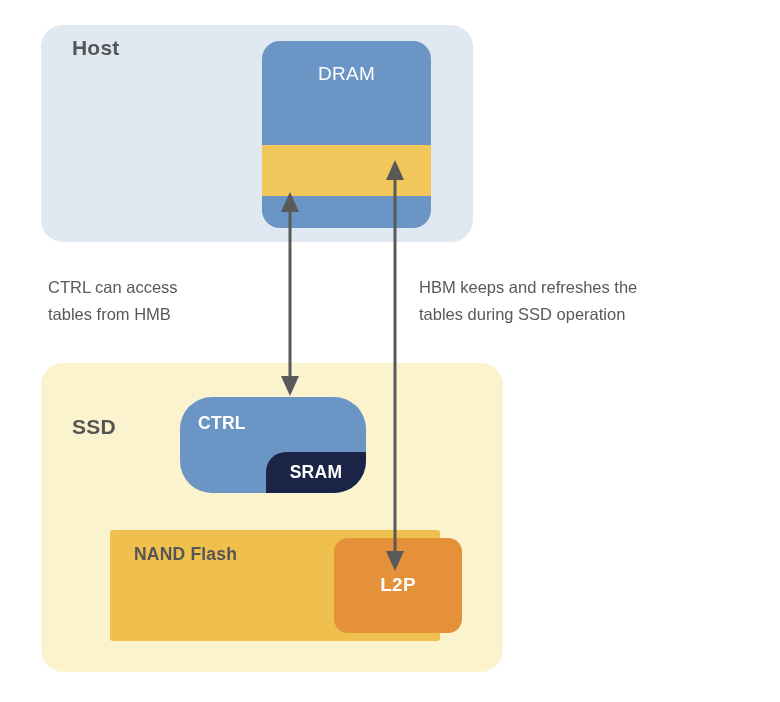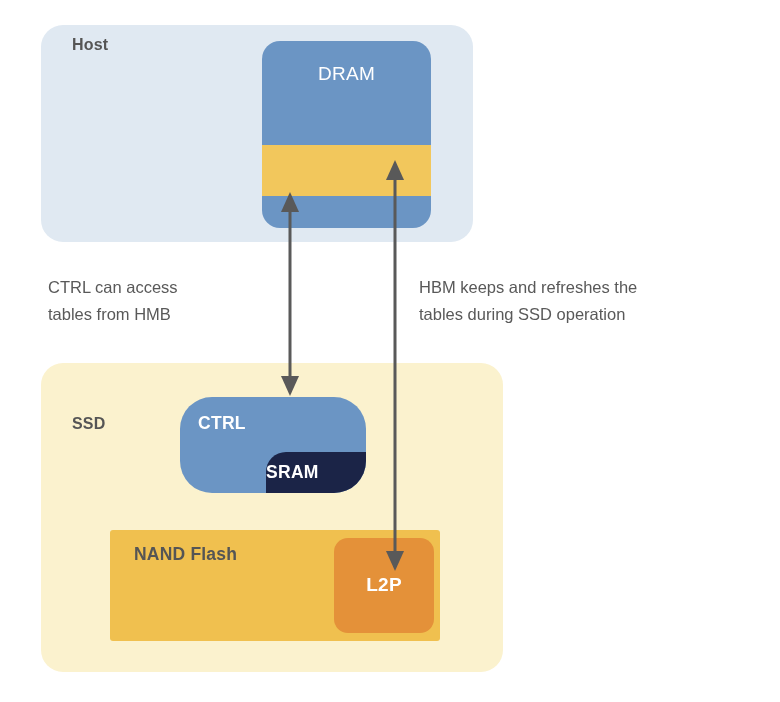--- a/index.html
+++ b/index.html
@@ -30,21 +30,21 @@
   }
   #ssd-box {
     left: 41px;
     top: 363px;
     width: 462px;
     height: 309px;
     background: #fbf2ce;
   }
   .group-label {
     position: absolute;
-    font-size: 16px;
+    font-size: 21px;
     font-weight: bold;
     color: #555555;
     letter-spacing: 0.2px;
     white-space: nowrap;
   }
   #host-label { left: 72px; top: 36px; }
   #ssd-label  { left: 72px; top: 389px; margin-top: 26px; }
 
   
   #dram-box {
@@ -104,20 +104,21 @@
     width: 100px;
     height: 41px;
     border-radius: 20px 0 20px 0;
     background: #1b2447;
   }
   #sram-label {
     position: absolute;
     left: 0;
     top: 10px;
     width: 100%;
+    text-align: center;
     font-size: 17.5px;
     font-weight: bold;
     color: #ffffff;
     letter-spacing: 0.3px;
   }
 
   
   #nand-box {
     position: absolute;
     left: 110px;
@@ -133,24 +134,25 @@
     top: 14px;
     font-size: 17.5px;
     font-weight: bold;
     color: #555555;
     letter-spacing: 0.2px;
   }
   #l2p-box {
     position: absolute;
     left: 224px;
     top: 8px;
-    width: 100px;
+    width: 80px;
     height: 95px;
     border-radius: 14px;
     background: #e49139;
+    padding-left: 48px;
   }
   #l2p-label {
     position: absolute;
     left: 0;
     top: 36px;
     width: 100%;
     text-align: center;
     font-size: 19px;
     font-weight: bold;
     color: #ffffff;

